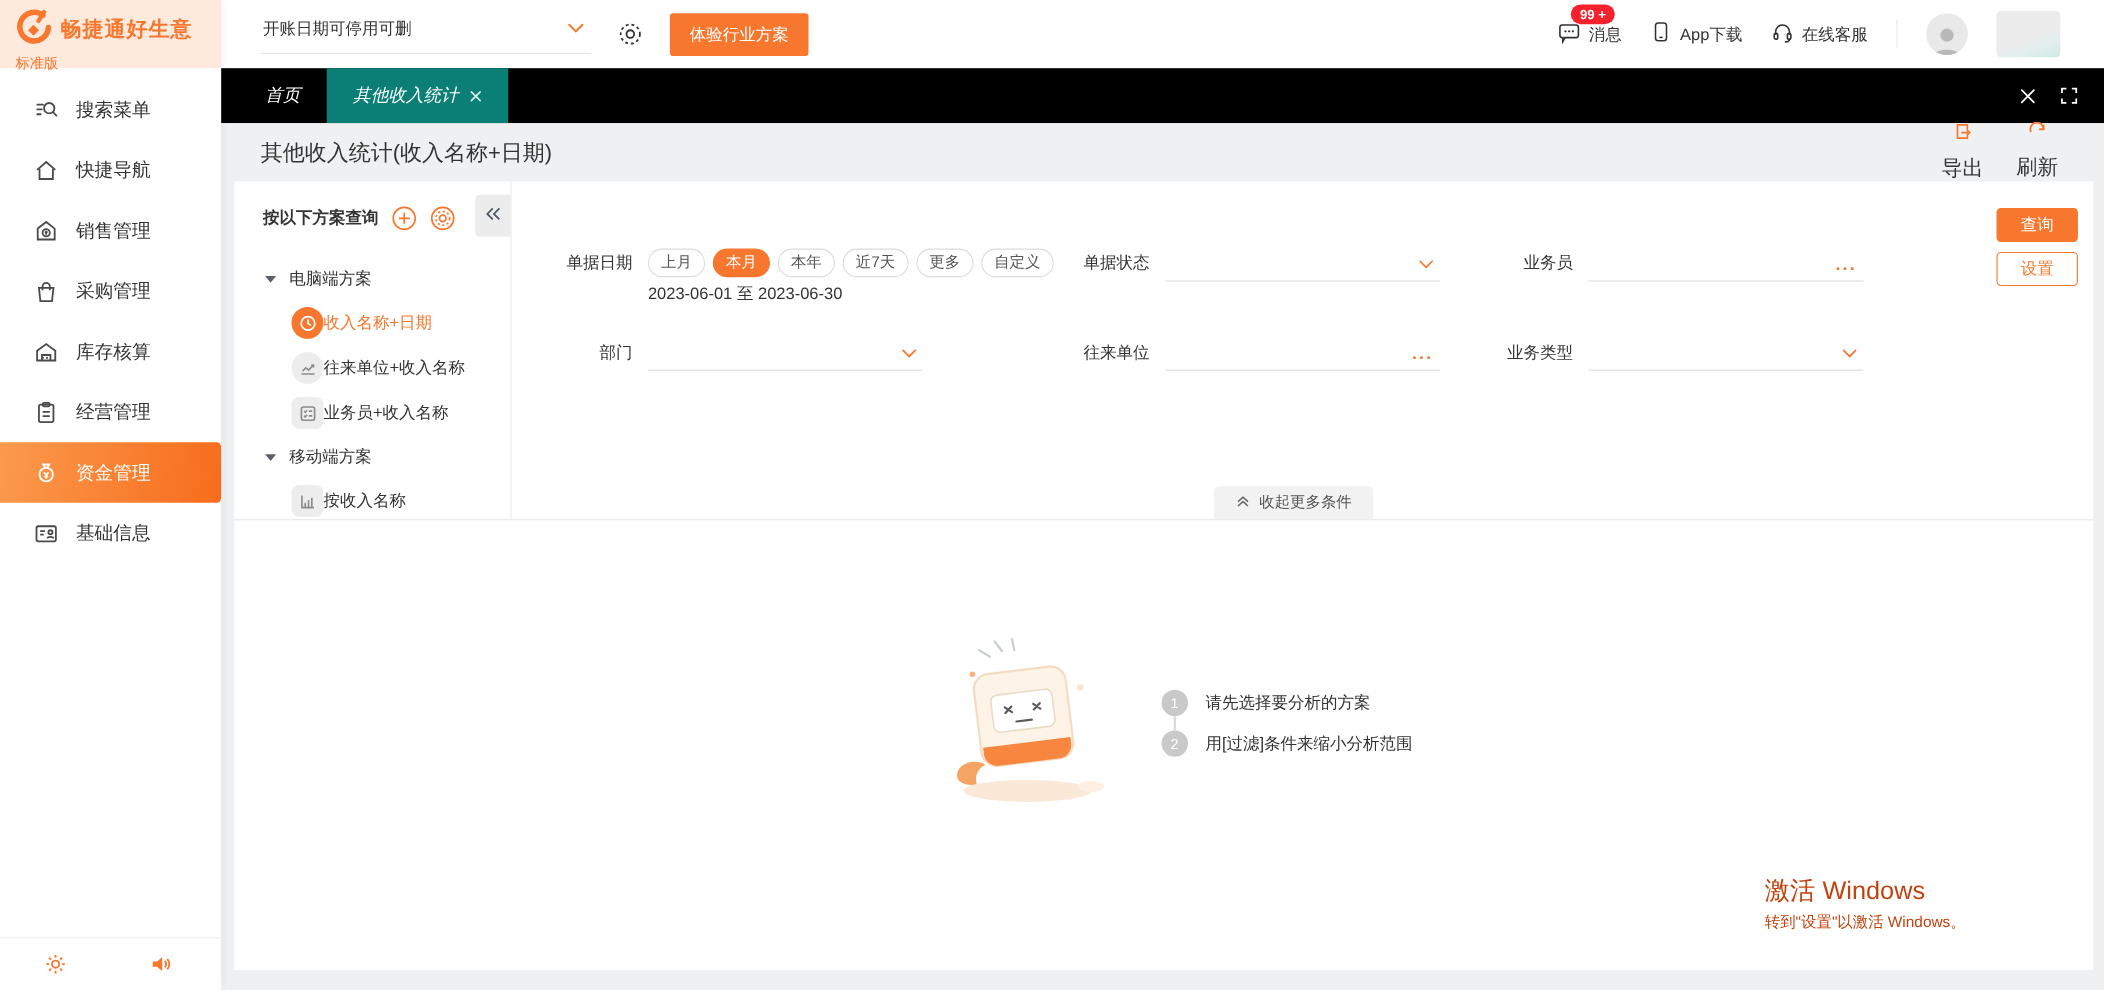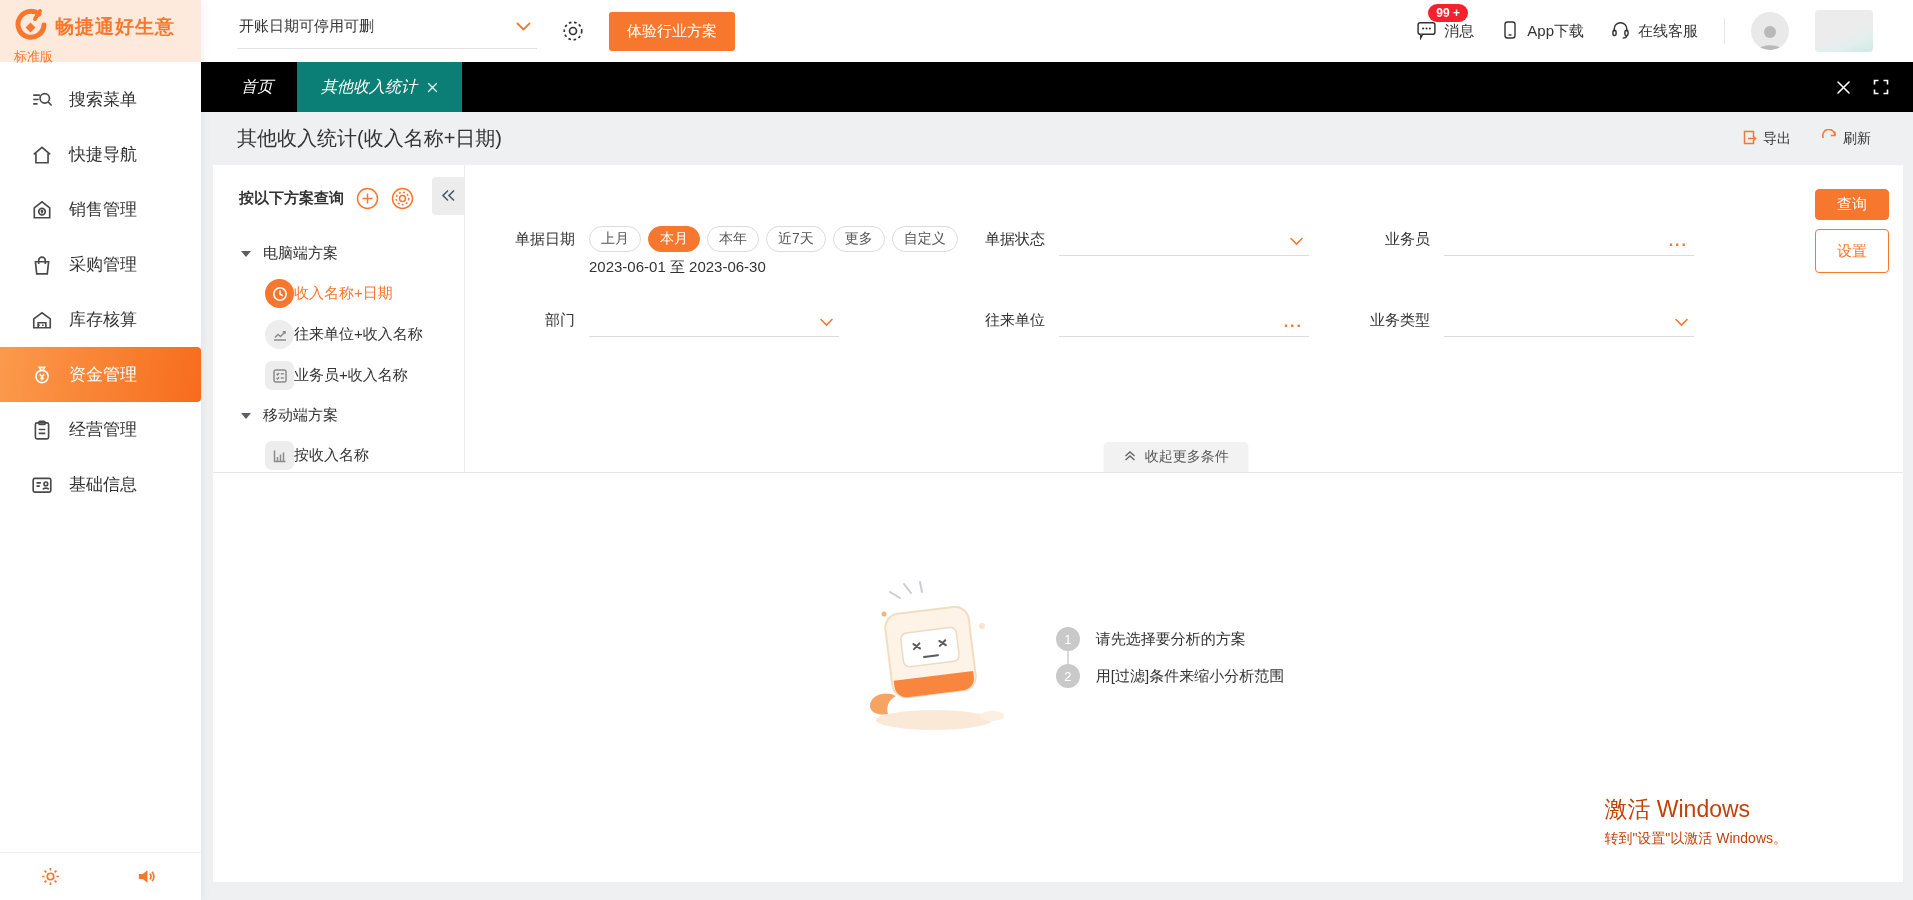--- a/index.html
+++ b/index.html
@@ -38,21 +38,21 @@
 
   .tabbar { height:50px; background:#000000; display:flex; align-items:stretch; padding-left:16px;font-style:italic; }
   .tab { display:flex; align-items:center; gap:10px; padding:0 24px; color:#fff; font-size:16px; cursor:pointer; }
   .tab.active { background:#0b7f76; }
   .tabbar-actions { margin-left:auto; display:flex; align-items:center; gap:22px; padding-right:24px; }
   .tabbar-actions .ticon { cursor:pointer; display:flex; }
 
   .titlebar { height:53px; background:#eef0f1; display:flex; align-items:center; padding:0 42px 0 36px; }
   .page-title { font-size:20px; color:#333; }
   .title-actions { margin-left:auto; display:flex; gap:30px; }
-  .ta-btn { display:flex; align-items:center; gap:6px; font-size:14px; color:#333; cursor:pointer; }
+  .ta-btn { display:flex; align-items:center; gap:6px; font-size:19px; color:#333; cursor:pointer;flex-direction:column; }
 
   .content { flex:1; margin:0 10px 18px 12px; background:#fff; display:flex; flex-direction:column; min-height:0; position:relative; }
 
   
   .query-section { display:flex; height:308px; border-bottom:1px solid #e6e6e6; position:relative; }
   .scheme-panel { width:252px; border-right:1px solid #ececec; padding-top:16px; position:relative; flex-shrink:0; }
   .scheme-header { display:flex; align-items:center; gap:12px; padding:6px 0 8px 26px; font-size:15px; font-weight:bold; color:#333; }
   .sh-icon { display:flex; cursor:pointer; }
   .collapse-handle { position:absolute; right:0; top:12px; width:32px; height:38px; background:#ececec; border-radius:4px 0 0 4px; display:flex; align-items:center; justify-content:center; cursor:pointer; }
   .tree { padding-top:16px; font-size:15px; }
@@ -69,21 +69,21 @@
   .f-cell { display:flex; gap:14px; align-items:flex-start; }
   .f-label { width:64px; text-align:right; font-size:15px; color:#333; padding-top:4px; flex-shrink:0; }
   .f-field { flex:1; border-bottom:1px solid #dcdcdc; display:flex; align-items:center; justify-content:flex-end; height:30px; padding:0 6px; cursor:pointer; max-width:250px; }
   .dots { color:#f8772e; font-weight:bold; letter-spacing:2px; font-size:16px; line-height:10px; }
   .pills { display:flex; gap:7px; flex-wrap:nowrap; }
   .pill { border:1px solid #dcdcdc; border-radius:13px; padding:3px 11px; font-size:14px; color:#555; cursor:pointer; white-space:nowrap; background:#fff; }
   .pill.selected { background:#f8772e; border-color:#f8772e; color:#fff; }
   .date-range { margin-top:6px; font-size:15px; color:#333; }
   .filter-buttons { position:absolute; right:14px; top:24px; display:flex; flex-direction:column; gap:9px; }
   .btn-query { background:#f8772e; color:#fff; border:1px solid #f8772e; width:74px; height:31px; border-radius:4px; font-size:15px; cursor:pointer; }
-  .btn-settings { background:#fff; color:#f8772e; border:1px solid #f8772e; width:74px; height:44px; border-radius:4px; font-size:15px; cursor:pointer; }
+  .btn-settings { background:#fff; color:#f8772e; border:1px solid #f8772e; width:74px; height:31px; border-radius:4px; font-size:15px; cursor:pointer; }
   .collapse-tab { position:absolute; bottom:0; left:57%; transform:translateX(-50%); background:#f2f2f2; border-radius:5px 5px 0 0; padding:6px 20px; font-size:14px; color:#555; display:flex; align-items:center; gap:8px; cursor:pointer; }
 
   
   .results { flex:1; display:flex; align-items:center; justify-content:center; position:relative; }
   .empty-wrap { display:flex; align-items:center; gap:34px; margin-top:-40px; }
   .steps { display:flex; flex-direction:column; }
   .step { display:flex; align-items:center; gap:16px; }
   .step-num { width:24px; height:24px; border-radius:50%; background:#c9c9c9; color:#fff; display:flex; align-items:center; justify-content:center; font-size:13px; flex-shrink:0; }
   .step-connector { width:2px; height:13px; background:#d9d9d9; margin-left:11px; }
   .step-text { font-size:15px; color:#333; }
@@ -154,38 +154,38 @@
       <div class="menu-item">
         <span class="mi">
             <svg width="22" height="22" viewBox="0 0 20 20" fill="none" stroke="#4a4a4a" stroke-width="1.5">
               <path d="M2.5 9L10 3.5 17.5 9V17h-15z"></path>
               <path d="M6.5 17v-4.5h7V17"></path>
               <path d="M6.5 14.8h7" stroke-dasharray="1.5 2"></path>
             </svg>
           </span>
         <span>库存核算</span>
       </div>
+      <div class="menu-item">
+        <span class="mi">
+            <svg width="22" height="22" viewBox="0 0 20 20" fill="none" stroke="#4a4a4a" stroke-width="1.5">
+              <rect x="4" y="3.5" width="12" height="14.5" rx="1.5"></rect>
+              <rect x="7.2" y="2" width="5.6" height="3" rx="1"></rect>
+              <path d="M7 9.5h6M7 13h6"></path>
+            </svg>
+          </span>
+        <span>经营管理</span>
+      </div>
       <div class="menu-item active">
         <span class="mi">
             <svg width="22" height="22" viewBox="0 0 20 20" fill="none" stroke="#fff" stroke-width="1.5">
               <path d="M7.5 3h5l-1.8 2.8c2.9.6 4.8 2.7 4.8 5.6a5.5 5.5 0 01-11 0c0-2.9 1.9-5 4.8-5.6z"></path>
               <path d="M8 9.5l2 2 2-2M10 11.5v3.2M8.4 13h3.2"></path>
             </svg>
           </span>
         <span>资金管理</span>
-      </div>
-      <div class="menu-item">
-        <span class="mi">
-            <svg width="22" height="22" viewBox="0 0 20 20" fill="none" stroke="#4a4a4a" stroke-width="1.5">
-              <rect x="4" y="3.5" width="12" height="14.5" rx="1.5"></rect>
-              <rect x="7.2" y="2" width="5.6" height="3" rx="1"></rect>
-              <path d="M7 9.5h6M7 13h6"></path>
-            </svg>
-          </span>
-        <span>经营管理</span>
       </div>
       <div class="menu-item">
         <span class="mi">
             <svg width="22" height="22" viewBox="0 0 20 20" fill="none" stroke="#4a4a4a" stroke-width="1.5">
               <rect x="2" y="4" width="16" height="12.5" rx="1.5"></rect>
               <path d="M5 8h4M5 11h3"></path>
               <circle cx="13.5" cy="9" r="1.7"></circle>
               <path d="M10.8 14c.6-1.6 4.8-1.6 5.4 0"></path>
             </svg>
           </span>

